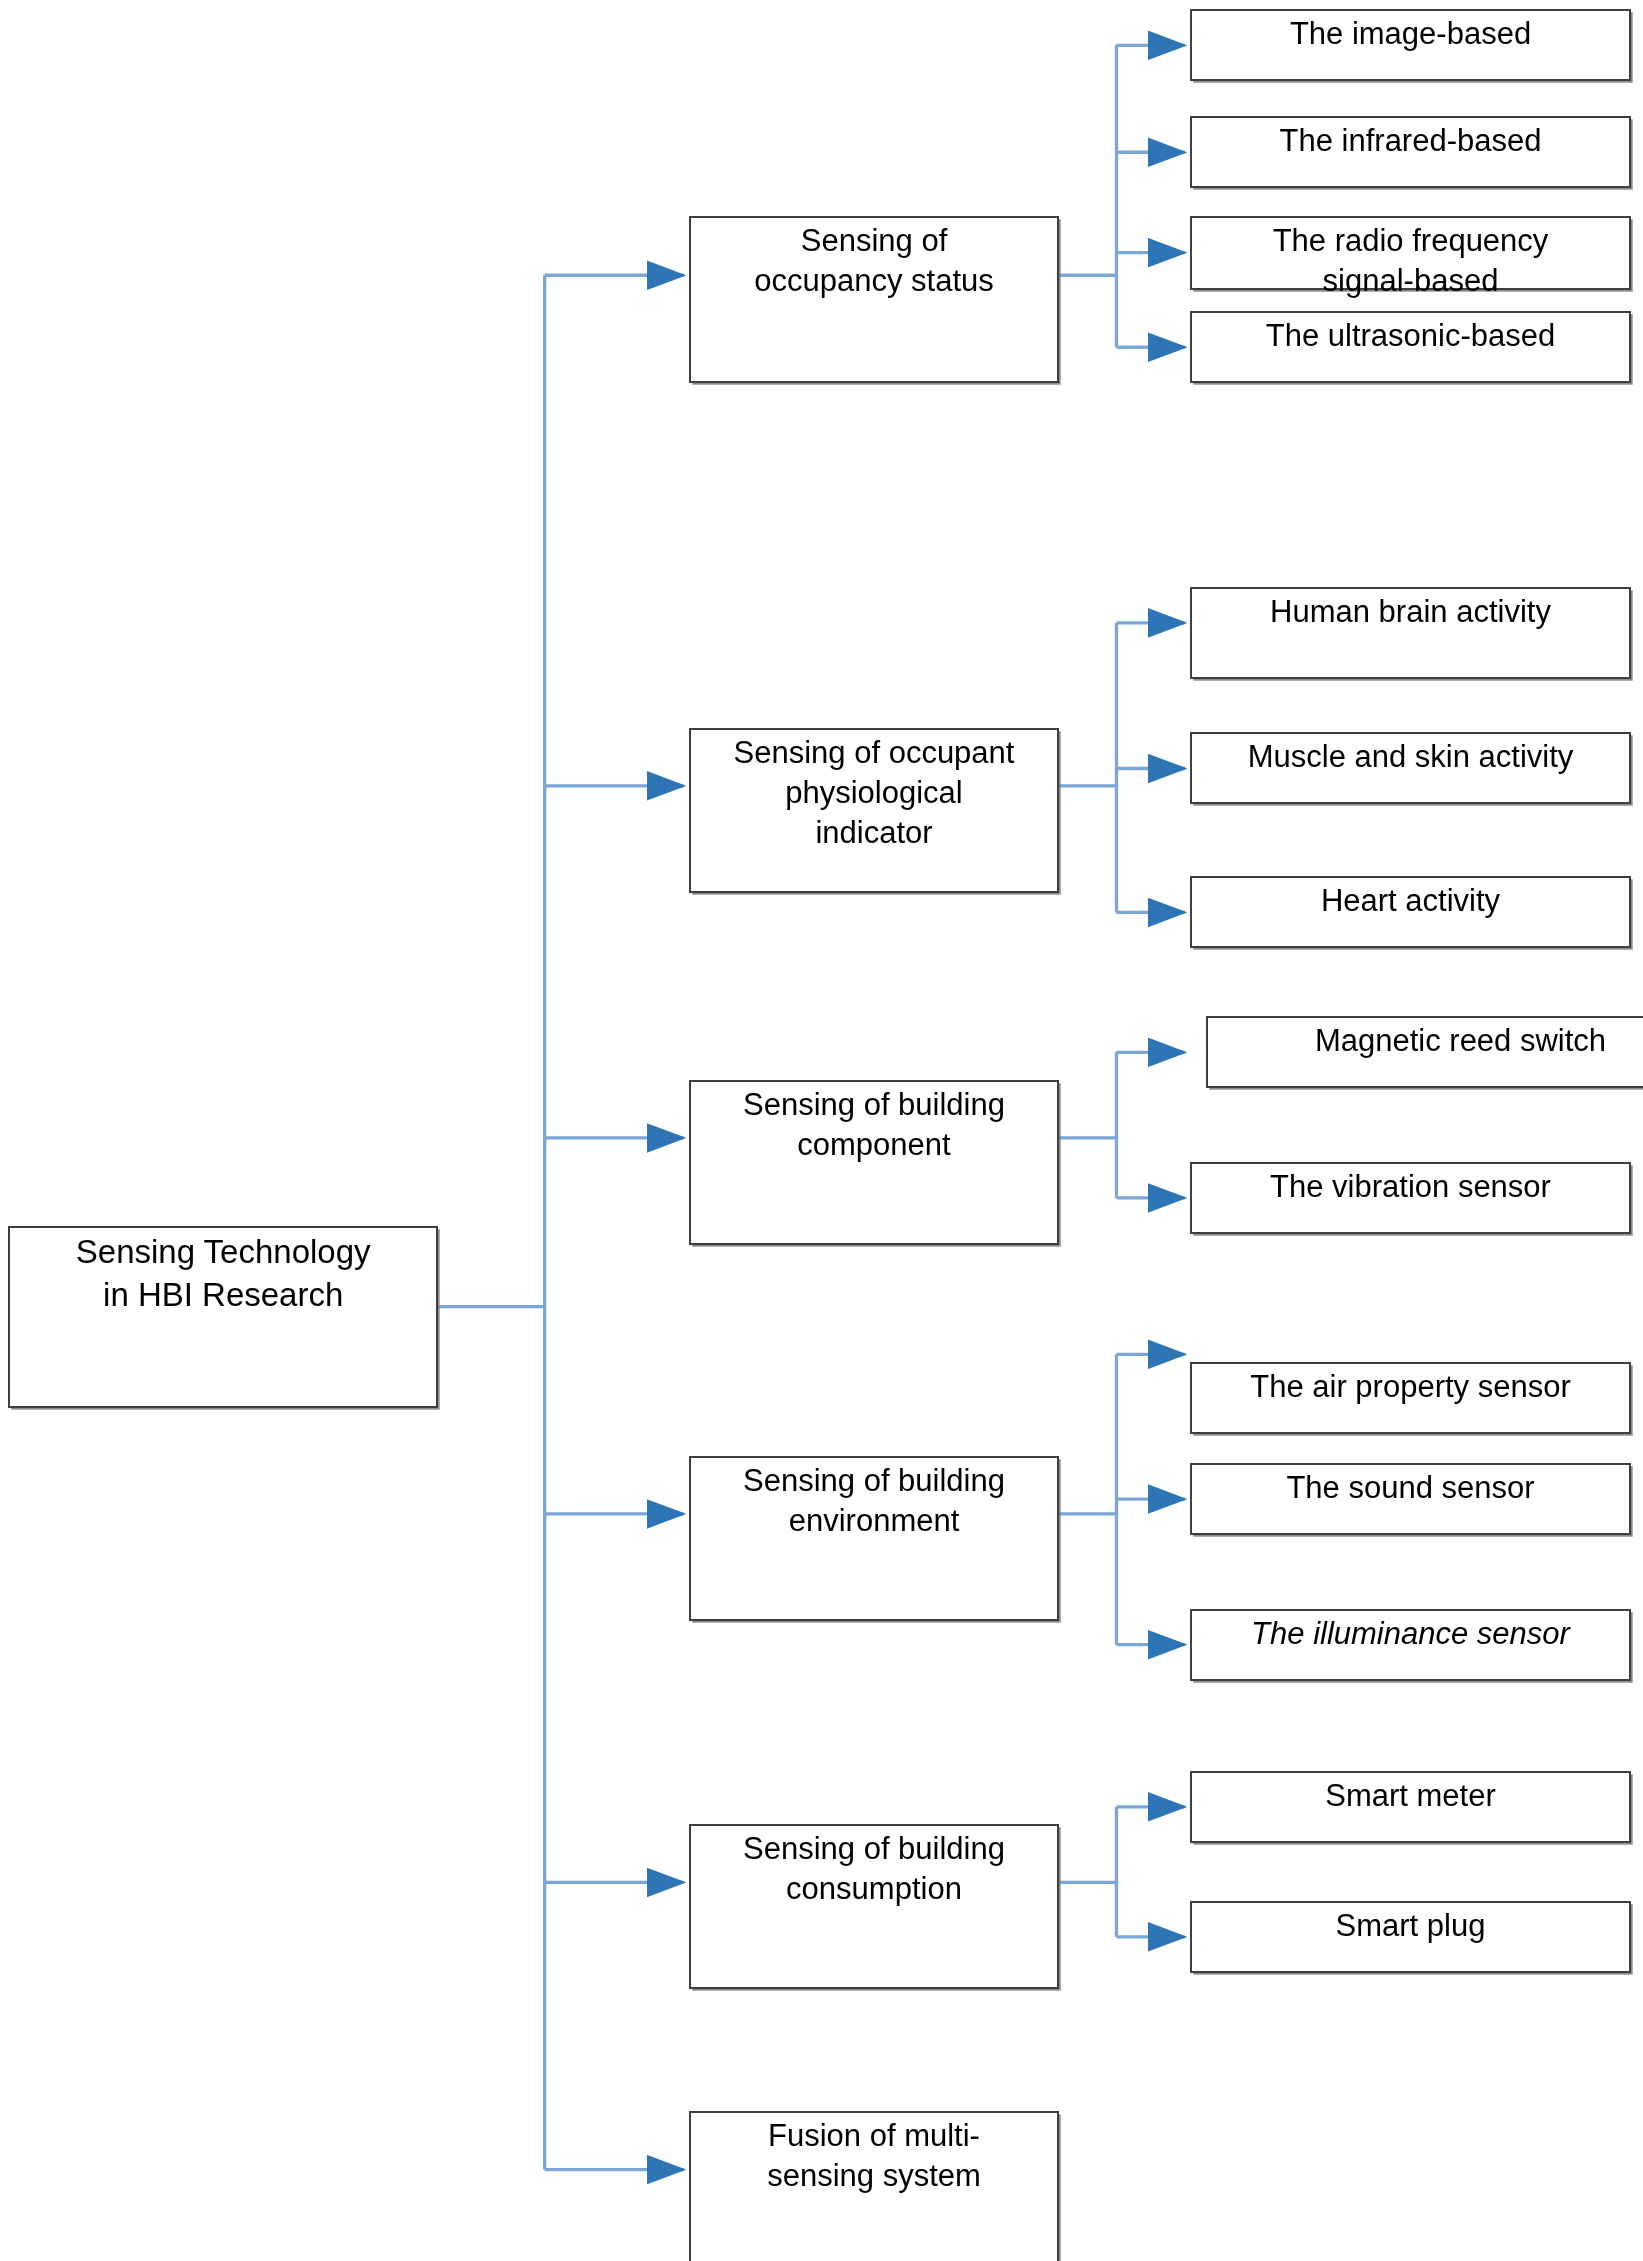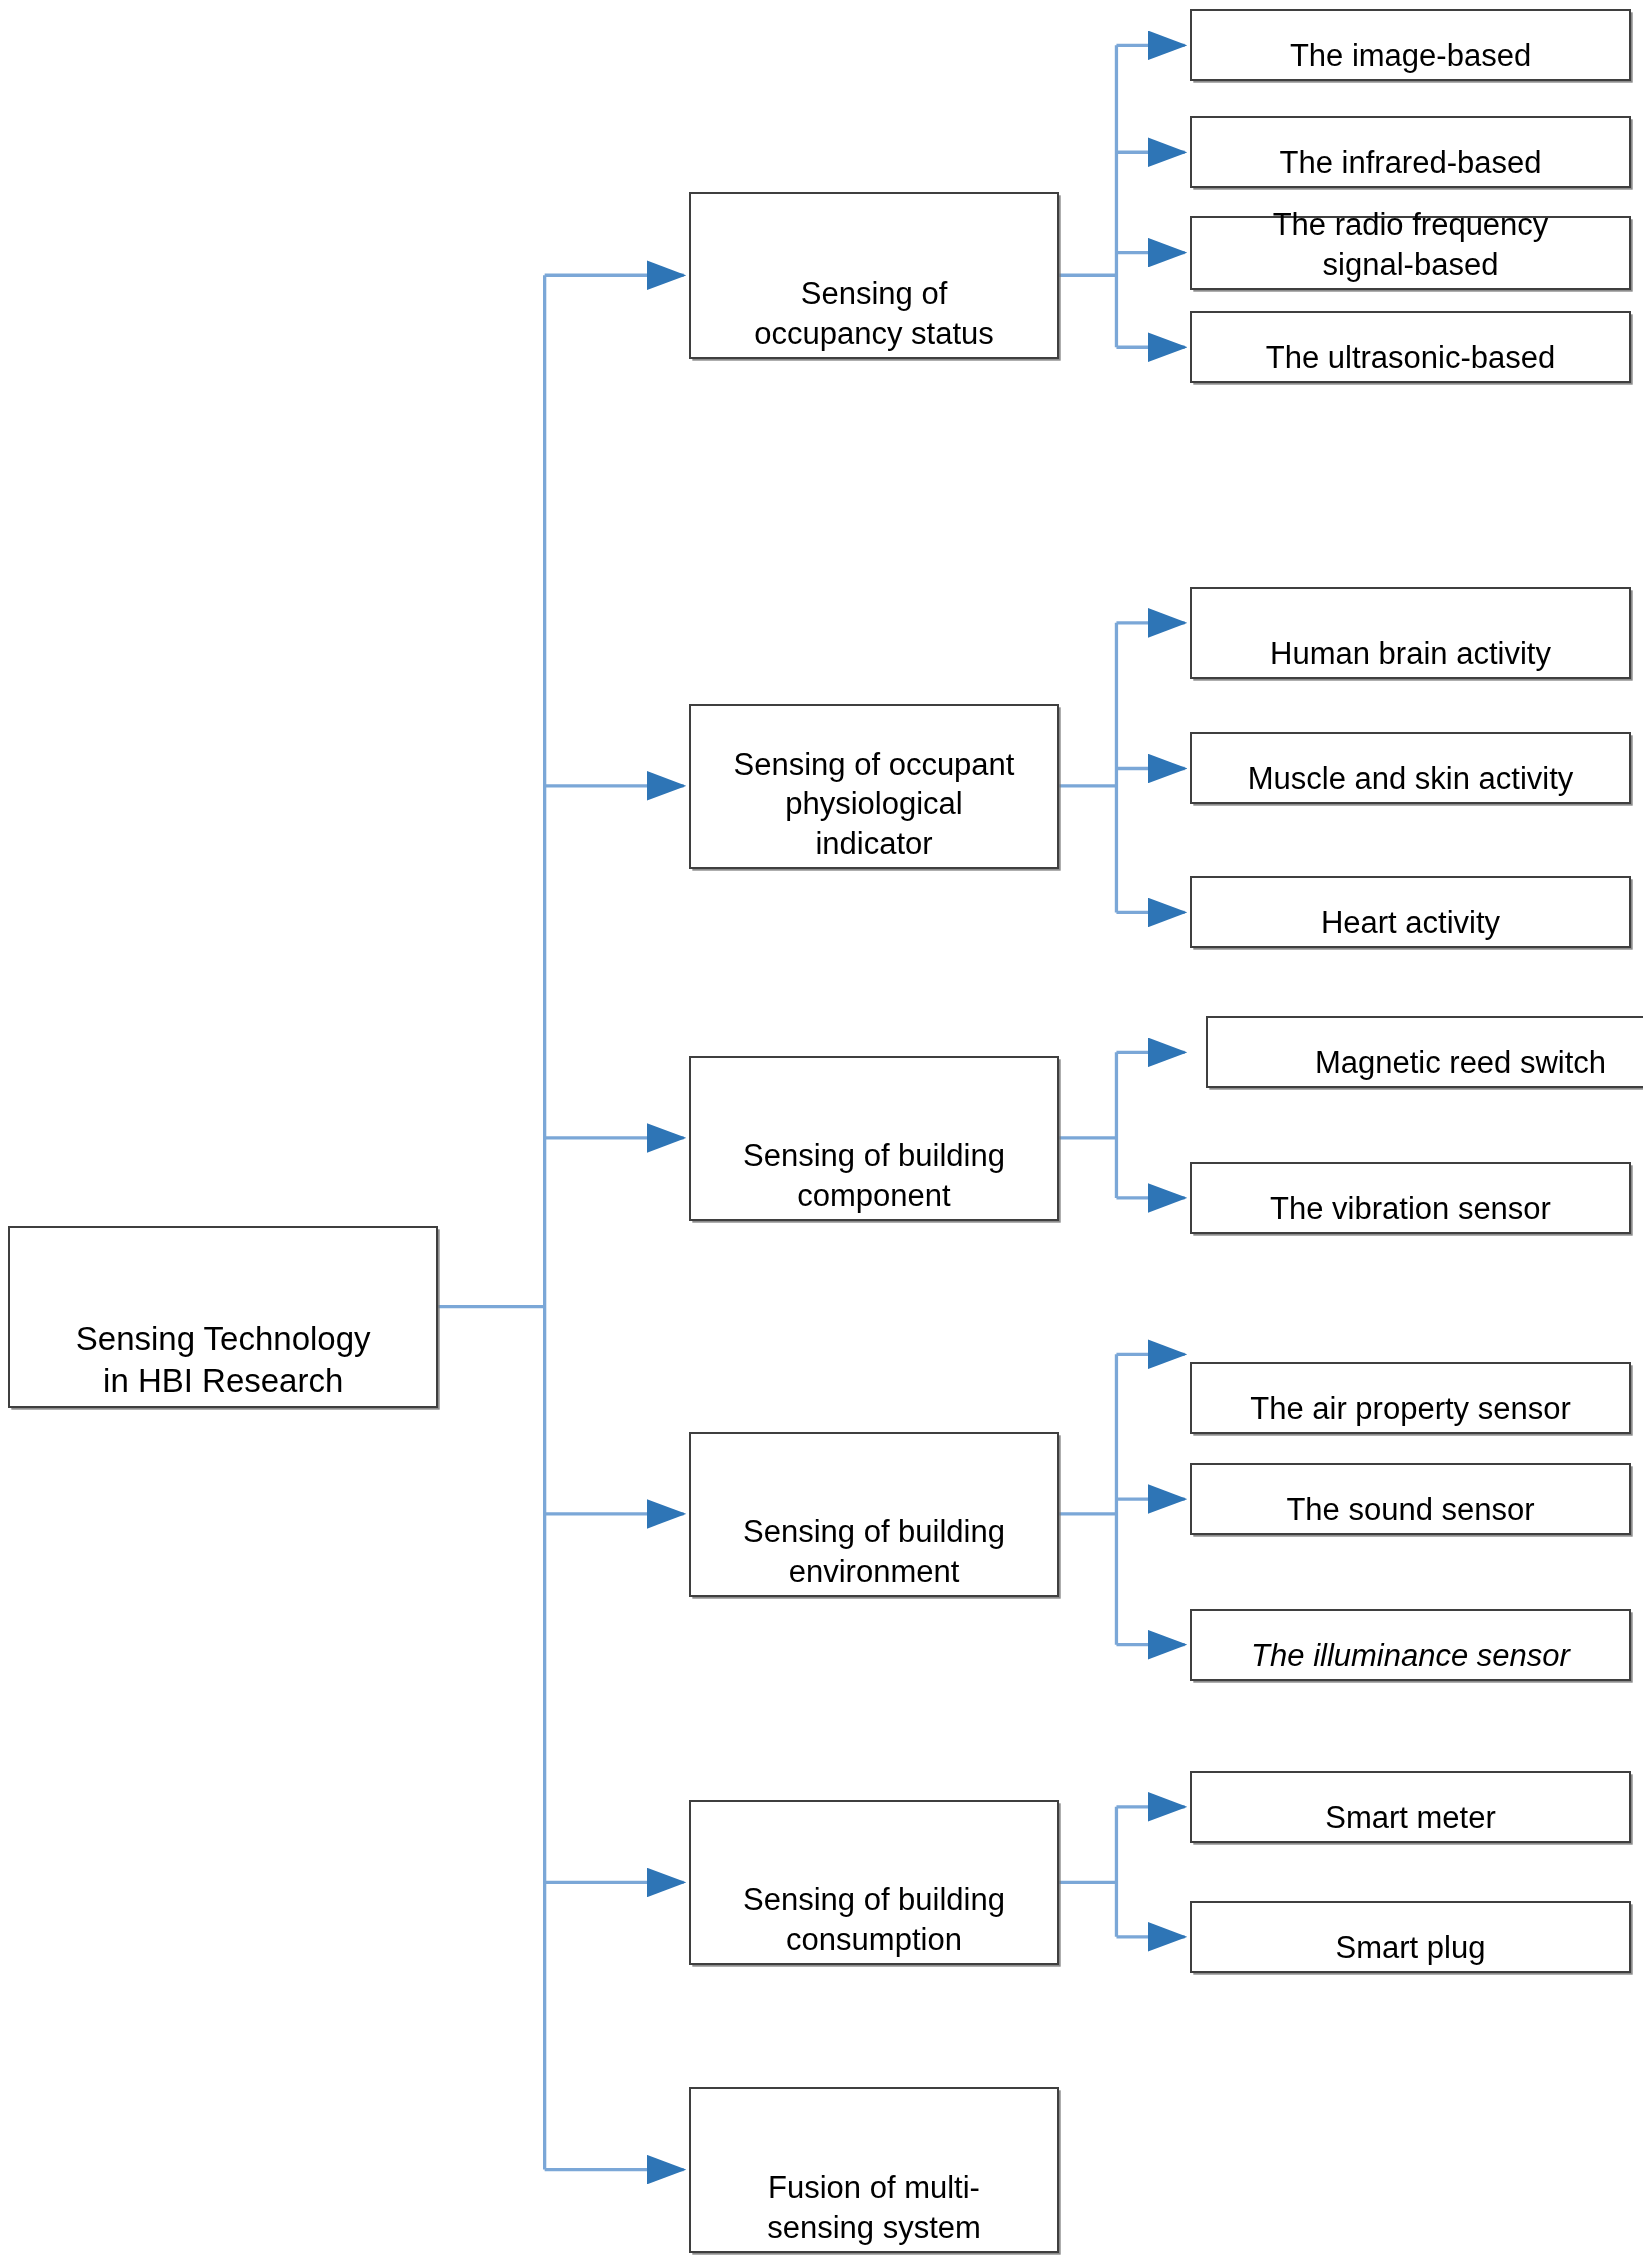--- a/index.html
+++ b/index.html
@@ -23,35 +23,35 @@
     height: 2261px;
     pointer-events: none;
   }
   .node {
     position: absolute;
     box-sizing: border-box;
     background: #ffffff;
     border: 2.5px solid #3f3f3f;
     box-shadow: 2.5px 2.5px 0 -0.8px rgba(120,120,120,0.85);
     display: flex;
-    align-items: flex-end;
+    align-items: flex-start;
     justify-content: center;
     text-align: center;
     color: #000000;
     line-height: 1.28;
     padding: 3.3px 8.2px;
     z-index: 2;
   }
   .node span {
     display: block;
     width: 100%;
     white-space: pre-line;
   }
   .root  { font-size: 33px; }
-  .lvl2  { font-size: 31px; }
+  .lvl2  { font-size: 31px; margin-top: 24px; }
   .leaf  { font-size: 31px; }
 </style>
 </head>
 <body>
 
 <div id="canvas">
 
   <svg id="edges" viewBox="0 0 1997 2748" xmlns="http://www.w3.org/2000/svg">
     <defs>
       <marker id="arrow" markerWidth="12" markerHeight="9" refX="11.2" refY="4.5" orient="auto" markerUnits="strokeWidth">

